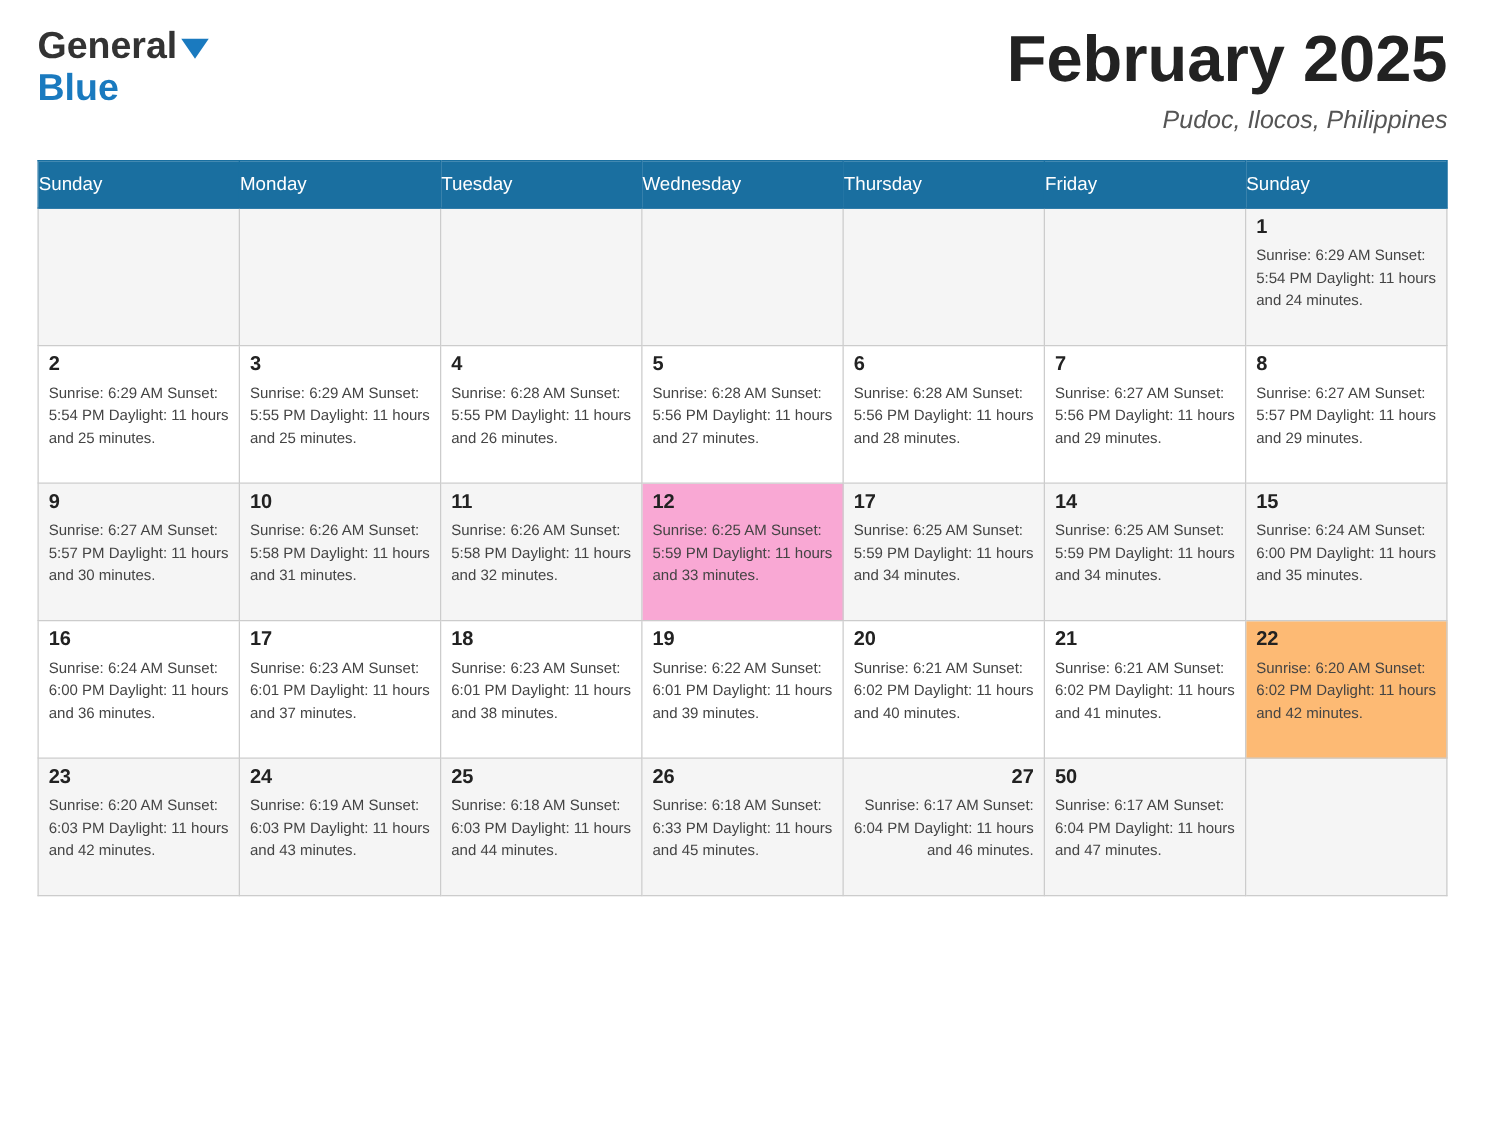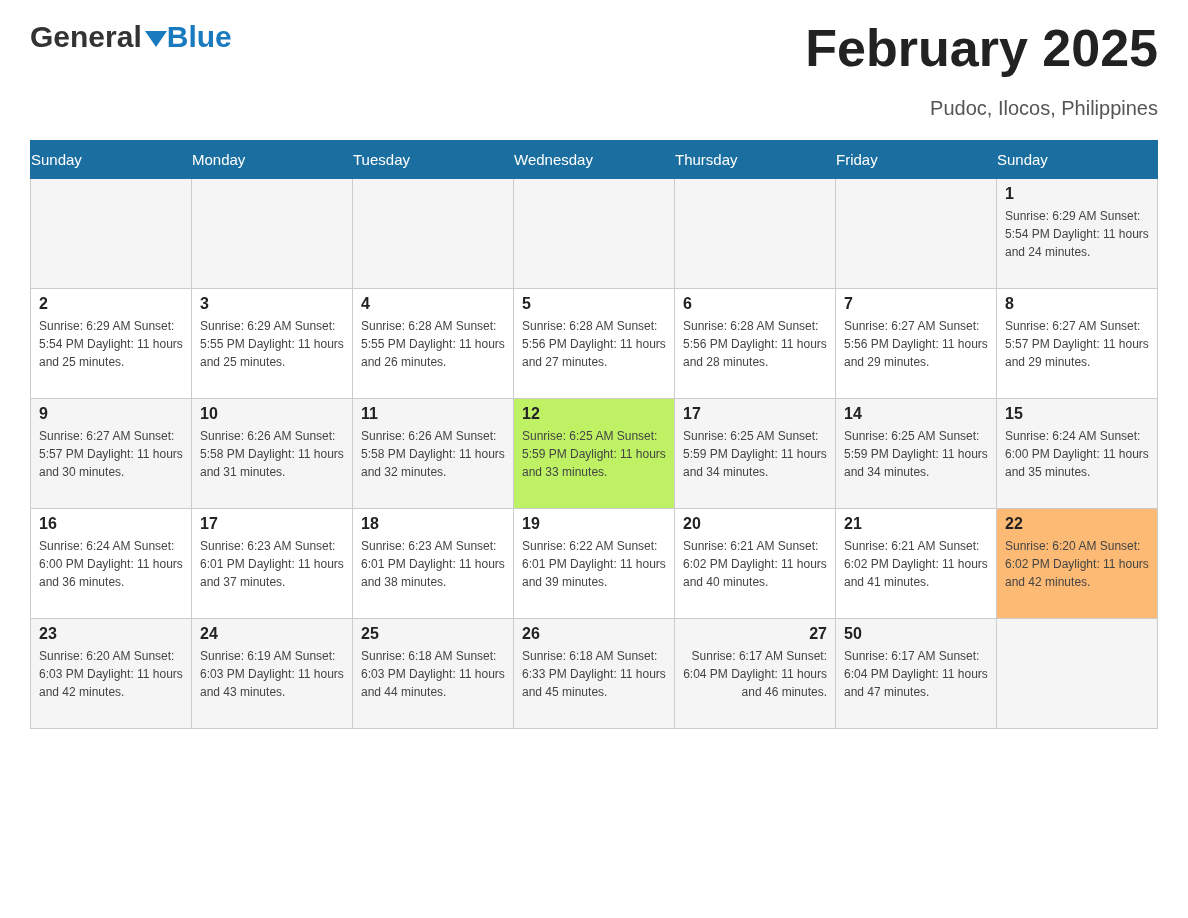--- a/index.html
+++ b/index.html
@@ -10,36 +10,37 @@
       color: #333;
     }
     .header {
       display: flex;
       justify-content: space-between;
       align-items: flex-start;
       margin-bottom: 20px;
     }
     .logo {
       display: flex;
-      flex-direction: row;
+      flex-direction: column;
       align-items: flex-start;
     }
     .title-block {
       text-align: right;
     }
     .month-title {
       font-size: 52px;
       font-weight: bold;
       color: #222;
       line-height: 1.1;
     }
     .location {
       font-size: 20px;
       color: #555;
-      margin-top: 20px;
+      margin-top: 8px;
+      font-style: italic;
     }
     .calendar {
       width: 100%;
       border-collapse: collapse;
     }
     .calendar th {
       background: #1a6fa0;
       color: #fff;
       padding: 10px 0;
       font-size: 15px;
@@ -175,21 +176,21 @@
           <div class="day-info">Sunrise: 6:26 AM
 Sunset: 5:58 PM
 Daylight: 11 hours and 31 minutes.</div>
         </td>
         <td style="background-color: rgb(245, 245, 245); min-height: 110px; height: 110px;">
           <div class="day-number">11</div>
           <div class="day-info">Sunrise: 6:26 AM
 Sunset: 5:58 PM
 Daylight: 11 hours and 32 minutes.</div>
         </td>
-        <td style="background-color: #bef264; min-height: 110px; height: 110px;">
+        <td style="background-color: #f9a8d4; min-height: 110px; height: 110px;">
           <div class="day-number">12</div>
           <div class="day-info">Sunrise: 6:25 AM
 Sunset: 5:59 PM
 Daylight: 11 hours and 33 minutes.</div>
         </td>
         <td style="background-color: rgb(245, 245, 245); min-height: 110px; height: 110px;">
           <div class="day-number">17</div>
           <div class="day-info">Sunrise: 6:25 AM
 Sunset: 5:59 PM
 Daylight: 11 hours and 34 minutes.</div>

